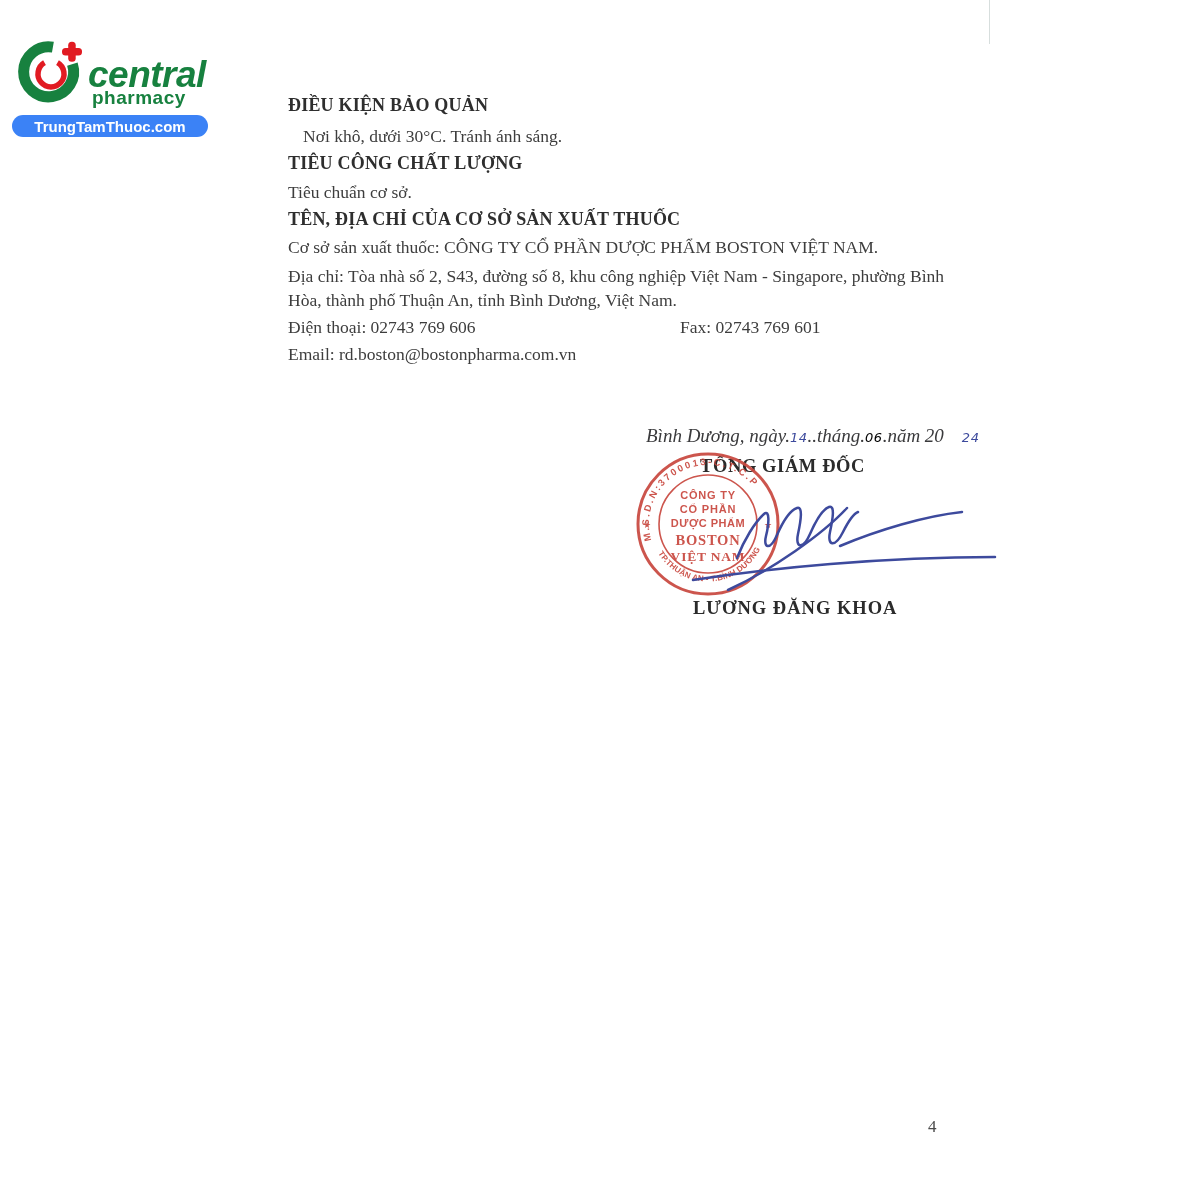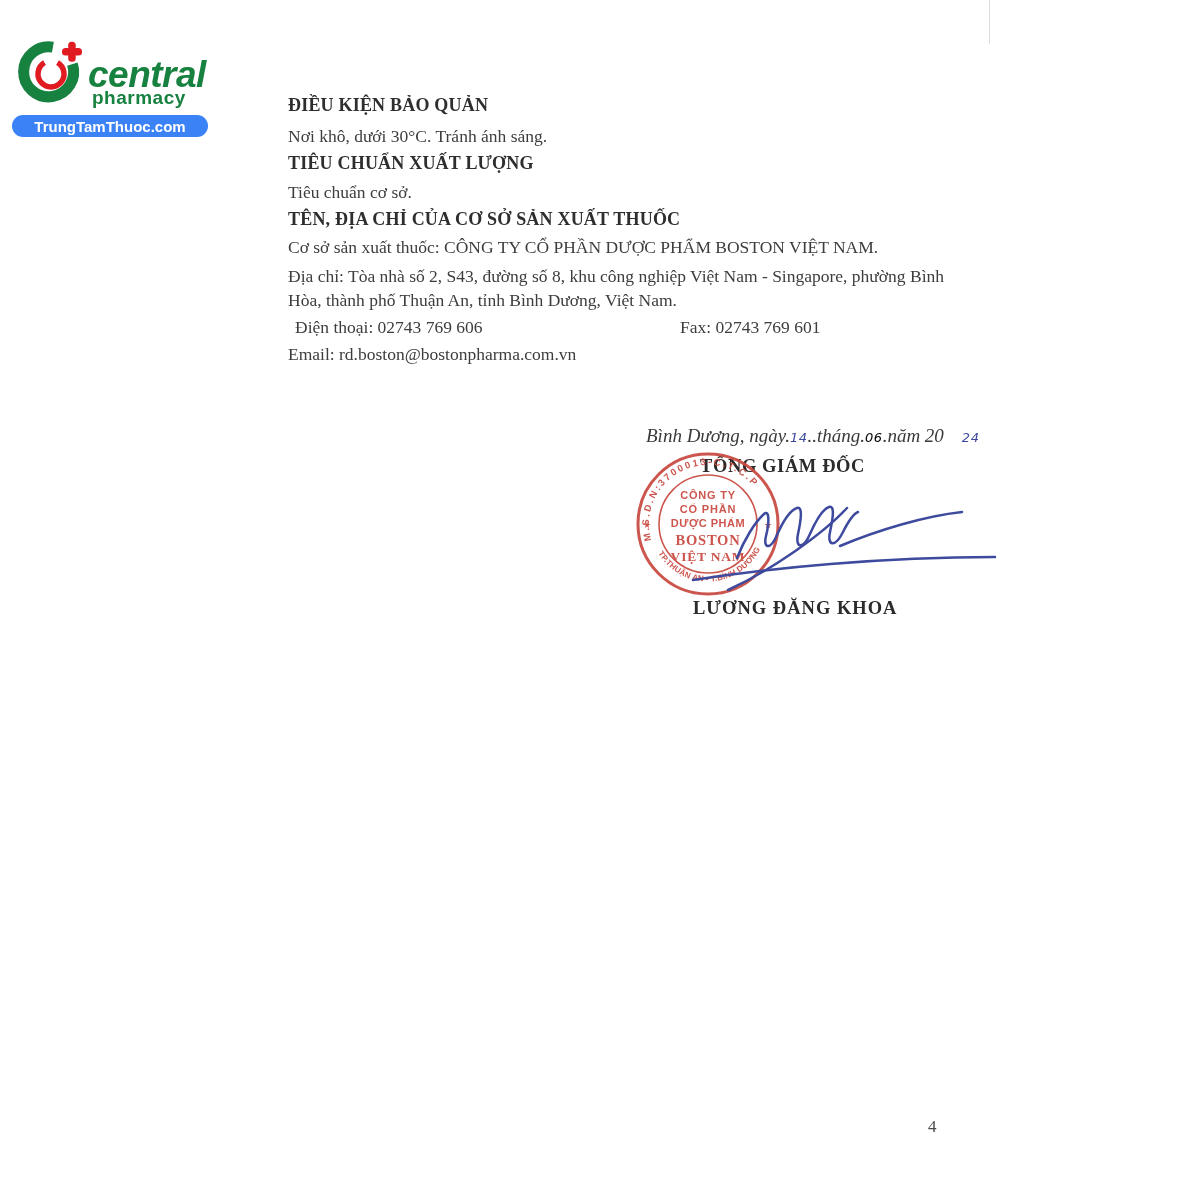--- a/index.html
+++ b/index.html
@@ -132,33 +132,33 @@
     <span>TrungTamThuoc.com</span>
   </div>
 </div>
 
 <div class="abs scan-line" style="left:989px;top:0px;"></div>
 
 <div class="abs" style="left:288px;top:0px;width:680px;height:420px;">
 
   <div class="abs doc-heading" style="left:0;top:95px;">ĐIỀU KIỆN BẢO QUẢN</div>
 
-  <div class="abs doc-text" style="left:0;top:126px;">Nơi khô, dưới 30°C. Tránh ánh sáng.</div>
-
-  <div class="abs doc-heading" style="left:0;top:153px;">TIÊU CHUẨN XUẤT LƯỢNG</div>
+  <div class="abs doc-text" style="left:15px;top:126px;">Nơi khô, dưới 30°C. Tránh ánh sáng.</div>
+
+  <div class="abs doc-heading" style="left:0;top:153px;">TIÊU CÔNG CHẤT LƯỢNG</div>
 
   <div class="abs doc-text" style="left:0;top:182px;">Tiêu chuẩn cơ sở.</div>
 
   <div class="abs doc-heading" style="left:0;top:209px;">TÊN, ĐỊA CHỈ CỦA CƠ SỞ SẢN XUẤT THUỐC</div>
 
   <div class="abs doc-text" style="left:0;top:237px;">Cơ sở sản xuất thuốc: CÔNG TY CỔ PHẦN DƯỢC PHẨM BOSTON VIỆT NAM.</div>
 
   <div class="abs doc-text-wrap" style="left:0;top:265px;">Địa chỉ: Tòa nhà số 2, S43, đường số 8, khu công nghiệp Việt Nam - Singapore, phường Bình Hòa, thành phố Thuận An, tỉnh Bình Dương, Việt Nam.</div>
 
-  <div class="abs doc-text" style="left:7px;top:317px;">Điện thoại: 02743 769 606</div>
+  <div class="abs doc-text" style="left:0;top:317px;">Điện thoại: 02743 769 606</div>
 
   <div class="abs doc-text" style="left:392px;top:317px;">Fax: 02743 769 601</div>
 
   <div class="abs doc-text" style="left:0;top:344px;">Email: rd.boston@bostonpharma.com.vn</div>
 
 </div>
 
 <div class="abs" style="left:600px;top:410px;width:420px;height:230px;">
 
   <div class="abs date-line" style="left:46px;top:15px;">

